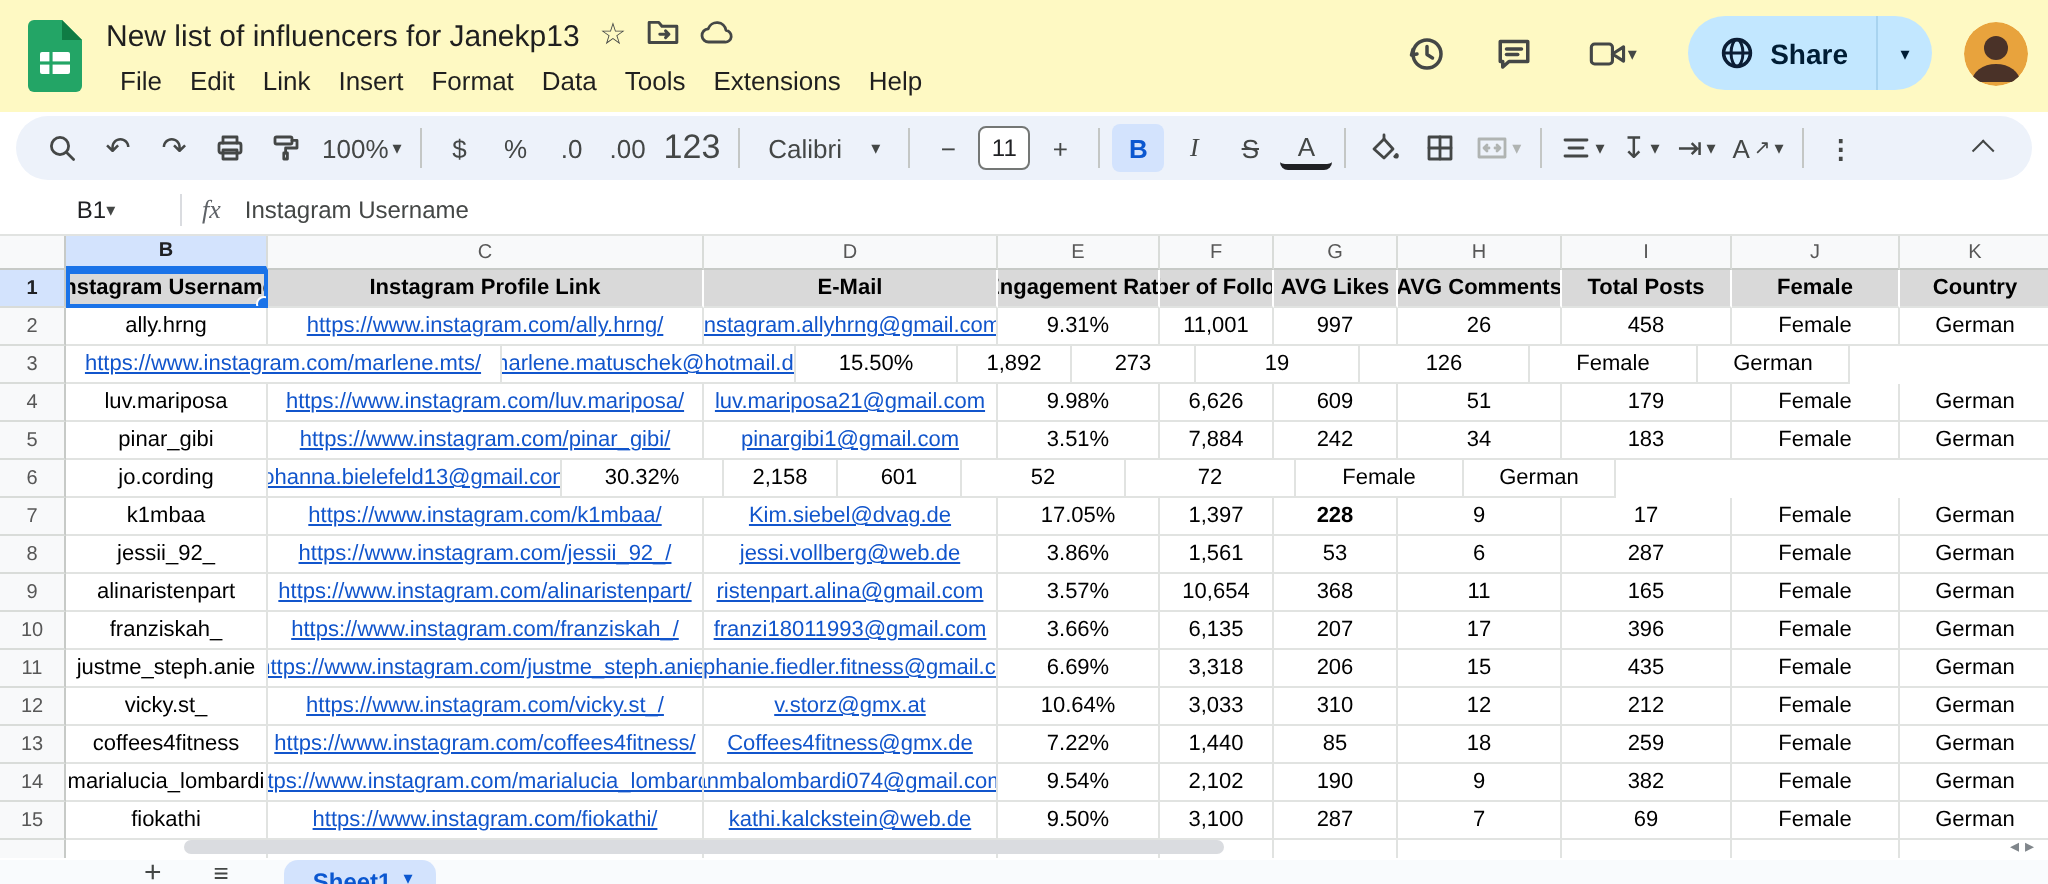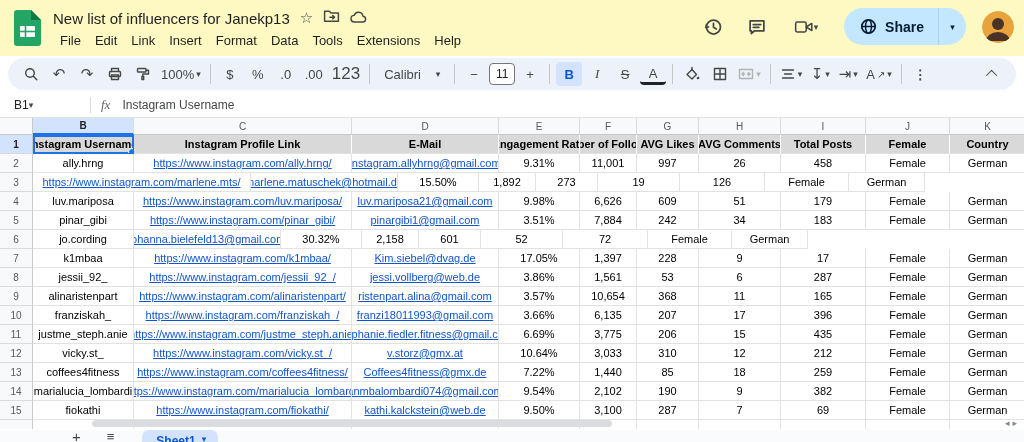--- a/index.html
+++ b/index.html
@@ -38,21 +38,21 @@
   #font-size-box { width:26px; height:22px; border:1px solid #747775; border-radius:4px; background:#fff;
     display:flex; align-items:center; justify-content:center; font-size:12px; color:#202124; }
   .disabled { color:#b0b4b2; }
   .disabled svg .st { stroke:#b0b4b2; }
   #toolbar-collapse { margin-left:auto; }
   .chev-up { width:8px; height:8px; border-left:1.6px solid #444746; border-top:1.6px solid #444746; transform:rotate(45deg) translateY(2px); }
 
   
   #formula-bar { position:absolute; left:0; top:92px; width:1024px; height:26px; background:#fff;
     display:flex; align-items:center; border-bottom:1px solid #e1e3e1; }
-  #name-box { width:90px; padding:0 8px 0 14px; display:flex; align-items:center; justify-content:flex-start;
+  #name-box { width:90px; padding:0 8px 0 14px; display:flex; align-items:center; justify-content:center;
     font-size:12px; color:#202124; cursor:pointer; }
   #fbar-sep { width:1px; height:16px; background:#dadce0; margin-right:10px; }
   #fx { font-family:"Liberation Serif", serif; font-style:italic; font-size:13px; color:#5f6368; margin-right:12px; cursor:default; }
   #formula-content { font-size:12px; color:#444746; }
 
   
   #grid { position:absolute; left:0; top:118px; width:1026px; }
   .g-row { display:flex; }
   .colhead { height:17px; background:#f8f9fa; border-right:1px solid #d9dcd9; border-bottom:1px solid #c7cac7;
     display:flex; align-items:center; justify-content:center; font-size:10px; color:#575757; cursor:pointer; }
@@ -383,21 +383,21 @@
       <div class="rowhead" style="width: 33px;">7</div>
       <div class="cell" style="width: 101px;">k1mbaa</div>
       <div class="cell" style="width: 218px;">
         <span class="lnk">https://www.instagram.com/k1mbaa/</span>
       </div>
       <div class="cell" style="width: 147px;">
         <span class="lnk">Kim.siebel@dvag.de</span>
       </div>
       <div class="cell" style="width: 81px;">17.05%</div>
       <div class="cell" style="width: 57px;">1,397</div>
-      <div class="cell" style="width: 62px;">228</div>
+      <div class="cell" style="width: 62px; font-weight: bold;">228</div>
       <div class="cell" style="width: 82px;">9</div>
       <div class="cell" style="width: 85px;">17</div>
       <div class="cell" style="width: 84px;">Female</div>
       <div class="cell" style="width: 76px;">German</div>
     </div>
     <div class="g-row">
       <div class="rowhead" style="width: 33px;">8</div>
       <div class="cell" style="width: 101px;">jessii_92_</div>
       <div class="cell" style="width: 218px;">
         <span class="lnk">https://www.instagram.com/jessii_92_/</span>
@@ -450,21 +450,21 @@
     <div class="g-row">
       <div class="rowhead" style="width: 33px;">11</div>
       <div class="cell" style="width: 101px;">justme_steph.anie</div>
       <div class="cell" style="width: 218px;">
         <span class="lnk">https://www.instagram.com/justme_steph.anie/</span>
       </div>
       <div class="cell" style="width: 147px;">
         <span class="lnk">stephanie.fiedler.fitness@gmail.com</span>
       </div>
       <div class="cell" style="width: 81px;">6.69%</div>
-      <div class="cell" style="width: 57px;">3,775</div>
+      <div class="cell" style="width: 57px;">3,318</div>
       <div class="cell" style="width: 62px;">206</div>
       <div class="cell" style="width: 82px;">15</div>
       <div class="cell" style="width: 85px;">435</div>
       <div class="cell" style="width: 84px;">Female</div>
       <div class="cell" style="width: 76px;">German</div>
     </div>
     <div class="g-row">
       <div class="rowhead" style="width: 33px;">12</div>
       <div class="cell" style="width: 101px;">vicky.st_</div>
       <div class="cell" style="width: 218px;">

